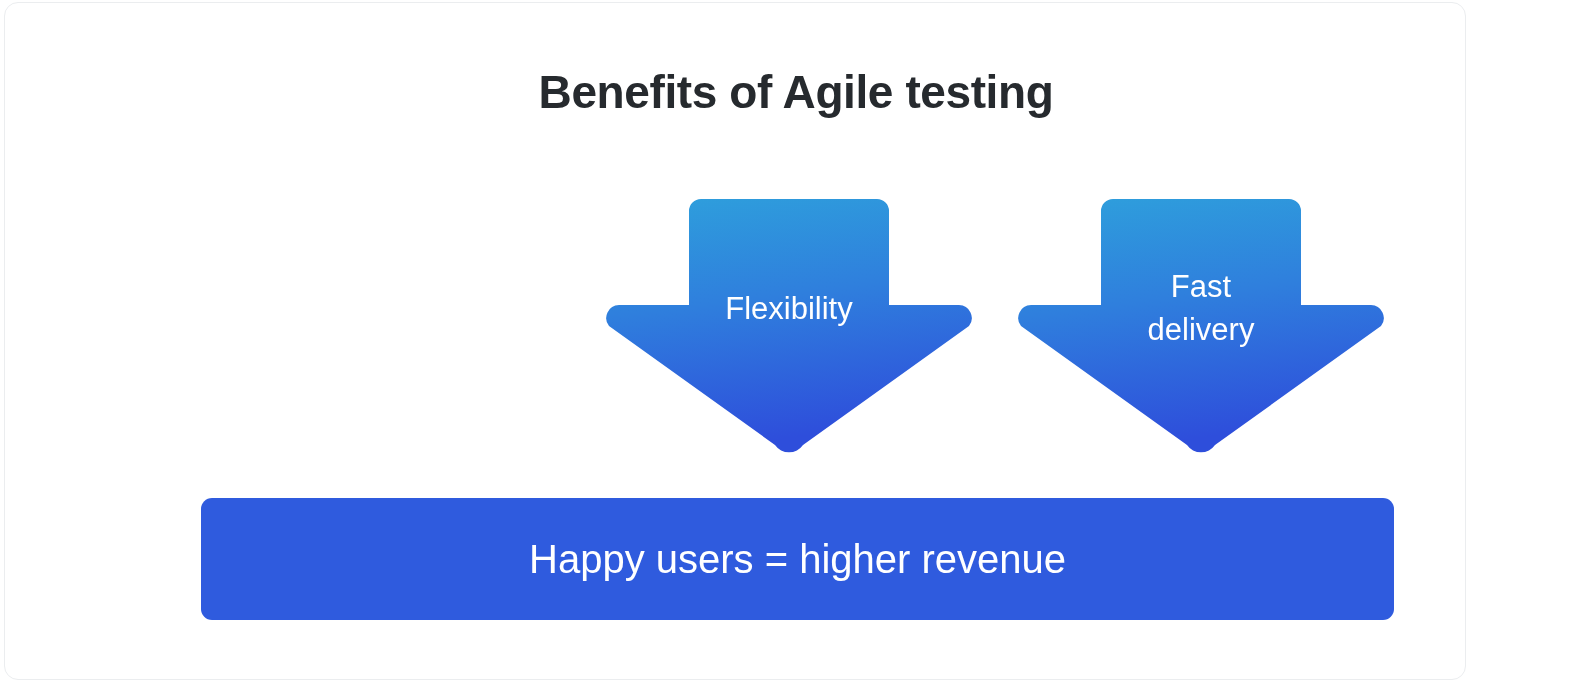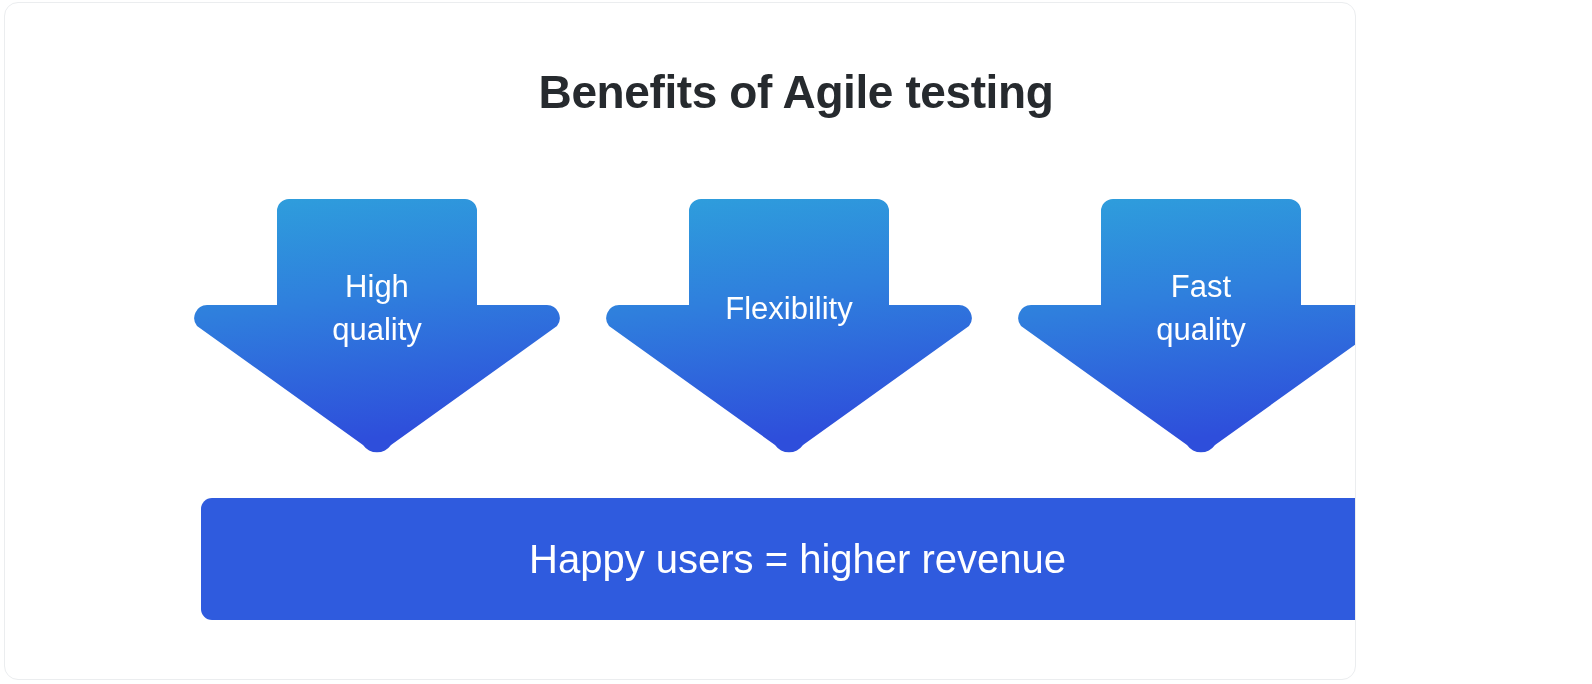--- a/index.html
+++ b/index.html
@@ -12,21 +12,21 @@
     width: 1592px;
     height: 684px;
     font-family: "Liberation Sans", sans-serif;
     -webkit-font-smoothing: antialiased;
   }
 
   .card {
     position: absolute;
     left: 4px;
     top: 2px;
-    width: 1352px;
+    width: 1462px;
     height: 678px;
     box-sizing: border-box;
     background: #ffffff;
     border: 1px solid #ebedef;
     border-radius: 14px;
     overflow: hidden;
   }
 
   .diagram {
     position: absolute;
@@ -111,47 +111,20 @@
 </head>
 <body>
 
 <div class="card">
   <div class="diagram">
 
     <div class="title">Benefits of Agile testing</div>
 
     <div class="arrows">
 
-      <div class="arrow arrow-1">
-        <svg viewBox="0 0 368 268" xmlns="http://www.w3.org/2000/svg">
-          <defs>
-            <linearGradient id="grad1" x1="0" y1="0" x2="0.18" y2="1">
-              <stop offset="0" stop-color="#2ea0dc"></stop>
-              <stop offset="0.45" stop-color="#2f7fdd"></stop>
-              <stop offset="1" stop-color="#2e4edb"></stop>
-            </linearGradient>
-          </defs>
-          <path d="M 100 10
-                   L 272 10
-                   A 12 12 0 0 1 284 22
-                   L 284 116
-                   L 354 116
-                   A 13 13 0 0 1 364 137
-                   L 198 256
-                   A 17 17 0 0 1 170 256
-                   L 4 137
-                   A 13 13 0 0 1 14 116
-                   L 84 116
-                   L 84 22
-                   A 12 12 0 0 1 96 10
-                   Z" fill="url(#grad1)"></path>
-        </svg>
-        <div class="arrow-label label-2line">High
-quality</div>
-      </div>
 
       <div class="arrow arrow-2">
         <svg viewBox="0 0 368 268" xmlns="http://www.w3.org/2000/svg">
           <defs>
             <linearGradient id="grad2" x1="0" y1="0" x2="0.18" y2="1">
               <stop offset="0" stop-color="#2ea0dc"></stop>
               <stop offset="0.45" stop-color="#2f7fdd"></stop>
               <stop offset="1" stop-color="#2e4edb"></stop>
             </linearGradient>
           </defs>
@@ -191,21 +164,21 @@
                    L 198 256
                    A 17 17 0 0 1 170 256
                    L 4 137
                    A 13 13 0 0 1 14 116
                    L 84 116
                    L 84 22
                    A 12 12 0 0 1 96 10
                    Z" fill="url(#grad3)"></path>
         </svg>
         <div class="arrow-label label-2line">Fast
-quality</div>
+delivery</div>
       </div>
 
     </div>
 
     <div class="banner">
       <span class="banner-label">Happy users = higher revenue</span>
     </div>
 
   </div>
 </div>

